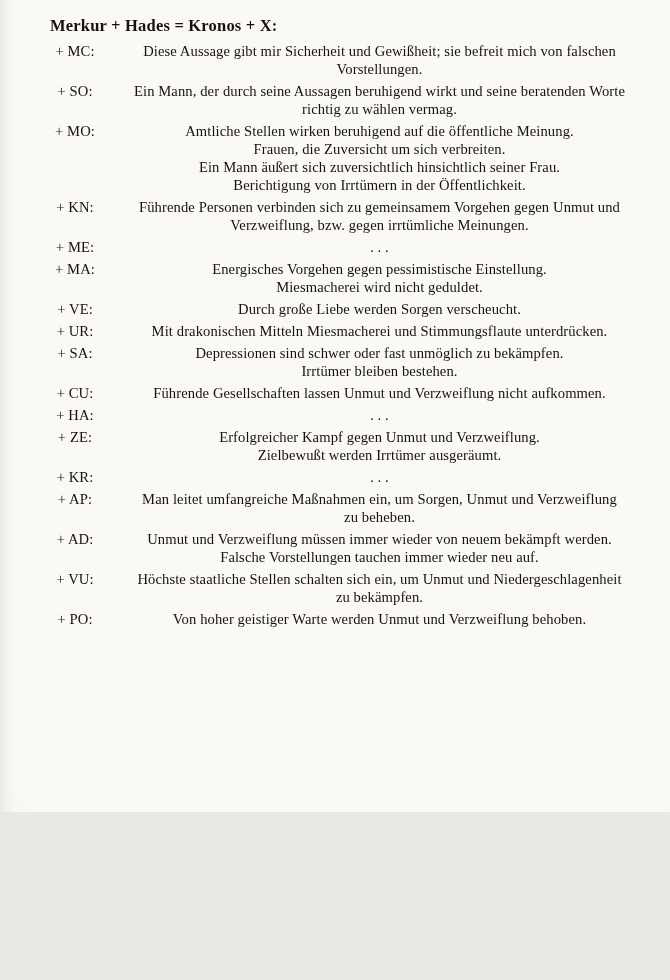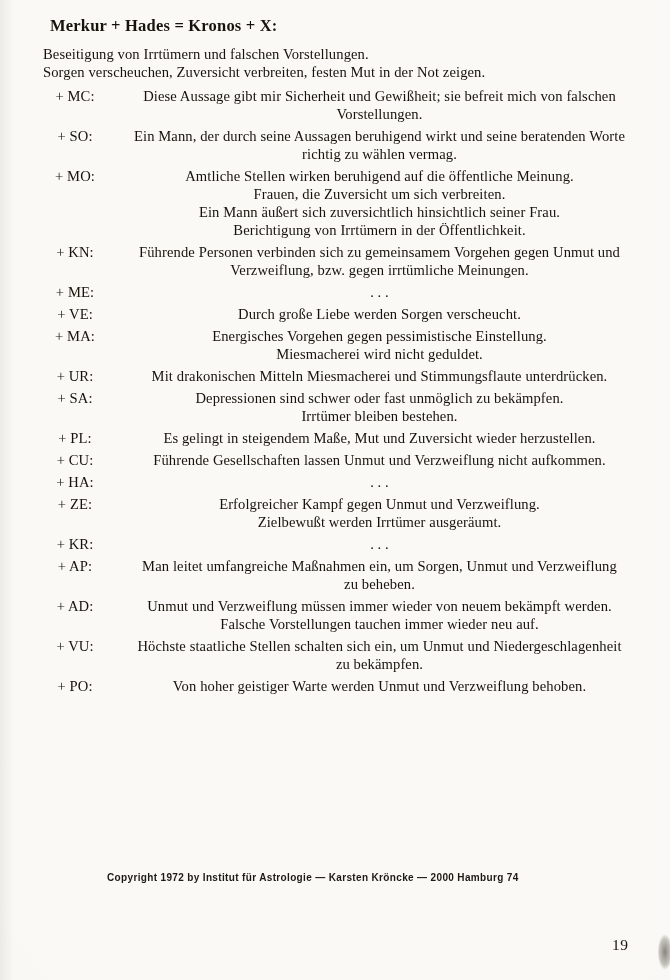--- a/index.html
+++ b/index.html
@@ -7,21 +7,21 @@
     padding: 0;
   }
   body {
     width: 670px;
     height: 980px;
     background: #e9e8e4;
   }
   .page {
     position: relative;
     width: 670px;
-    height: 980px;
+    height: 812px;
     overflow: hidden;
     background: radial-gradient(125% 120% at 52% 45%, #faf9f5 55%, #f3f2ee 88%, #e8e7e2 100%);
     font-family: "Liberation Serif", serif;
     color: #17130c;
   }
   .title {
     margin: 16px 0 0 50px;
     font-size: 16.5px;
     font-weight: bold;
     letter-spacing: 0.2px;
@@ -91,24 +91,20 @@
   }
 </style>
 </head>
 <body>
 
 <div class="page">
   <div class="edge-shade"></div>
 
   <h1 class="title">Merkur + Hades = Kronos + X:</h1>
 
-  <div class="intro">
-    <div>Beseitigung von Irrtümern und falschen Vorstellungen.</div>
-    <div>Sorgen verscheuchen, Zuversicht verbreiten, festen Mut in der Not zeigen.</div>
-  </div>
 
   <div class="entries">
     <div class="row">
       <div class="code">+ MC:</div>
       <div class="text">Diese Aussage gibt mir Sicherheit und Gewißheit; sie befreit mich von falschen
 Vorstellungen.</div>
     </div>
     <div class="row">
       <div class="code">+ SO:</div>
       <div class="text">Ein Mann, der durch seine Aussagen beruhigend wirkt und seine beratenden Worte
@@ -124,40 +120,36 @@
     <div class="row">
       <div class="code">+ KN:</div>
       <div class="text">Führende Personen verbinden sich zu gemeinsamem Vorgehen gegen Unmut und
 Verzweiflung, bzw. gegen irrtümliche Meinungen.</div>
     </div>
     <div class="row">
       <div class="code">+ ME:</div>
       <div class="text">. . .</div>
     </div>
     <div class="row">
-      <div class="code">+ VE:</div>
-      <div class="text">Durch große Liebe werden Sorgen verscheucht.</div>
-    </div>
-    <div class="row">
       <div class="code">+ MA:</div>
       <div class="text">Energisches Vorgehen gegen pessimistische Einstellung.
 Miesmacherei wird nicht geduldet.</div>
+    </div>
+    <div class="row">
+      <div class="code">+ VE:</div>
+      <div class="text">Durch große Liebe werden Sorgen verscheucht.</div>
     </div>
     <div class="row">
       <div class="code">+ UR:</div>
       <div class="text">Mit drakonischen Mitteln Miesmacherei und Stimmungsflaute unterdrücken.</div>
     </div>
     <div class="row">
       <div class="code">+ SA:</div>
       <div class="text">Depressionen sind schwer oder fast unmöglich zu bekämpfen.
 Irrtümer bleiben bestehen.</div>
-    </div>
-    <div class="row">
-      <div class="code">+ PL:</div>
-      <div class="text">Es gelingt in steigendem Maße, Mut und Zuversicht wieder herzustellen.</div>
     </div>
     <div class="row">
       <div class="code">+ CU:</div>
       <div class="text">Führende Gesellschaften lassen Unmut und Verzweiflung nicht aufkommen.</div>
     </div>
     <div class="row">
       <div class="code">+ HA:</div>
       <div class="text">. . .</div>
     </div>
     <div class="row">

